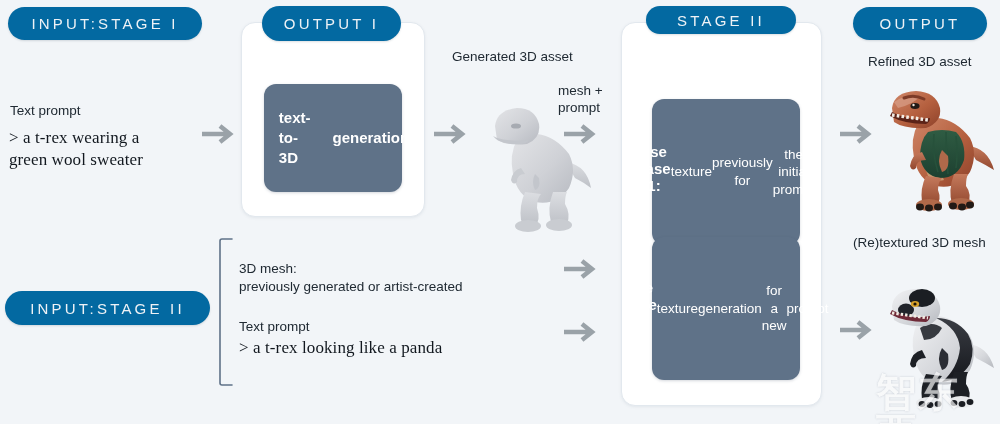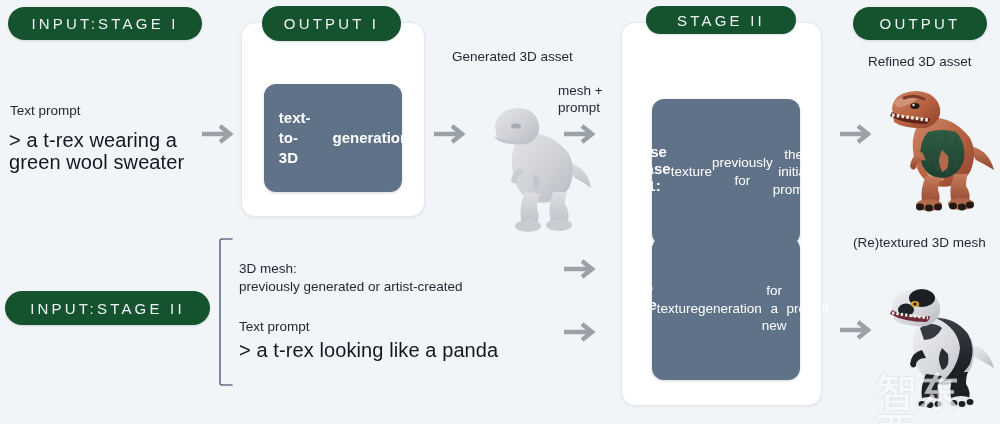--- a/index.html
+++ b/index.html
@@ -8,21 +8,21 @@
     background:#f2f5f8;
     font-family:"Liberation Sans", sans-serif;
     overflow:hidden;
     position:relative;
   }
   .stage{position:absolute;top:0;left:0;width:1000px;height:424px;}
 
   
   .pill{
     position:absolute;
-    background:#14532d;
+    background:#0369a1;
     color:#eef2f6;
     border-radius:999px;
     display:flex;align-items:center;justify-content:center;
     letter-spacing:3.2px;
     font-size:15px;
     white-space:nowrap;
     box-shadow:0 1px 2px rgba(60,75,95,.18);
     z-index:5;
   }
 
@@ -46,21 +46,21 @@
     text-align:center;
     box-shadow:0 1px 3px rgba(60,75,95,.22);
     z-index:4;
   }
   .darkbox .bx-title{font-weight:bold;font-size:15px;margin-bottom:7px;line-height:1.15;}
   .darkbox .bx-body{font-size:13.5px;line-height:1.30;font-weight:400;}
   .darkbox .bx-plain{font-size:15px;line-height:1.35;text-align:left;width:100%;padding-left:22px;box-sizing:border-box;font-weight:600;}
 
   
   .lbl{position:absolute;color:#202a33;font-size:13.5px;line-height:1.35;white-space:nowrap;}
-  .serif{font-family:Liberation Sans, sans-serif;font-size:20px;color:#12181f;line-height:1.45;letter-spacing:.1px;}
+  .serif{font-family:Liberation Serif, serif;font-size:17px;color:#12181f;line-height:1.45;letter-spacing:.1px;}
 
   
   .arrow{position:absolute;z-index:3;}
   .arrow svg{display:block;}
 
   
   .bracket{position:absolute;z-index:3;}
 
   
   .art{position:absolute;z-index:3;}

